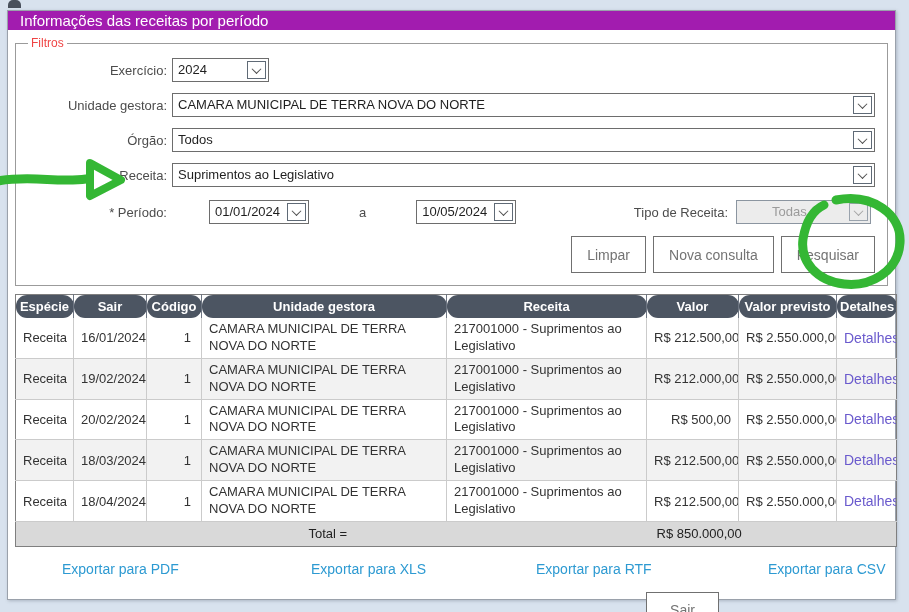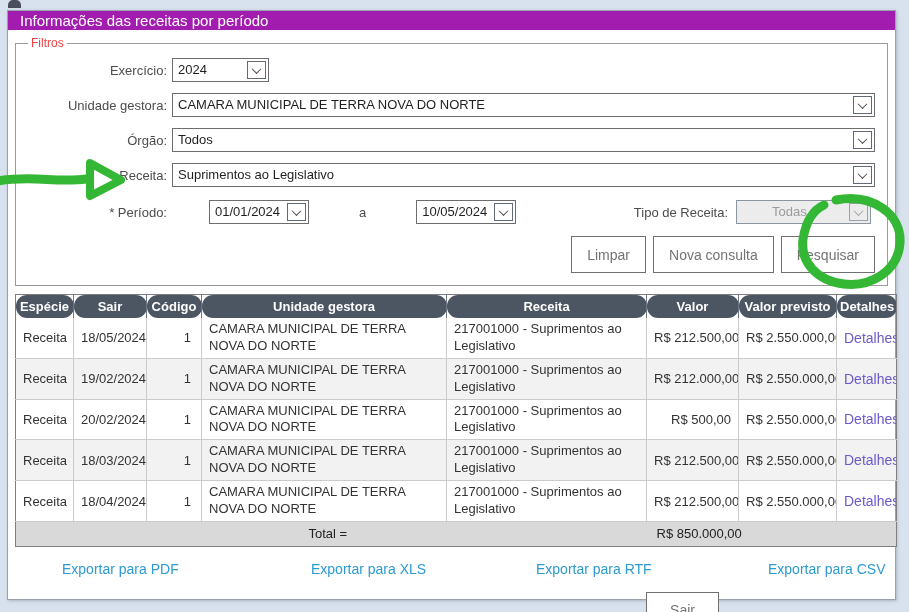--- a/index.html
+++ b/index.html
@@ -215,21 +215,21 @@
         <th>Unidade gestora</th>
         <th>Receita</th>
         <th>Valor</th>
         <th>Valor previsto</th>
         <th>Detalhes</th>
       </tr>
     </thead>
     <tbody>
         <tr>
           <td class="c-esp">Receita</td>
-          <td class="c-data">18/05/2024</td>
+          <td class="c-data">16/01/2024</td>
           <td class="c-cod">1</td>
           <td class="c-ug">CAMARA MUNICIPAL DE TERRA NOVA DO NORTE</td>
           <td class="c-rec">217001000 - Suprimentos ao Legislativo</td>
           <td class="c-val">R$ 212.500,00</td>
           <td class="c-prev">R$ 2.550.000,00</td>
           <td class="c-det"><a href="#">Detalhes</a></td>
         </tr>
         <tr>
           <td class="c-esp">Receita</td>
           <td class="c-data">19/02/2024</td>

